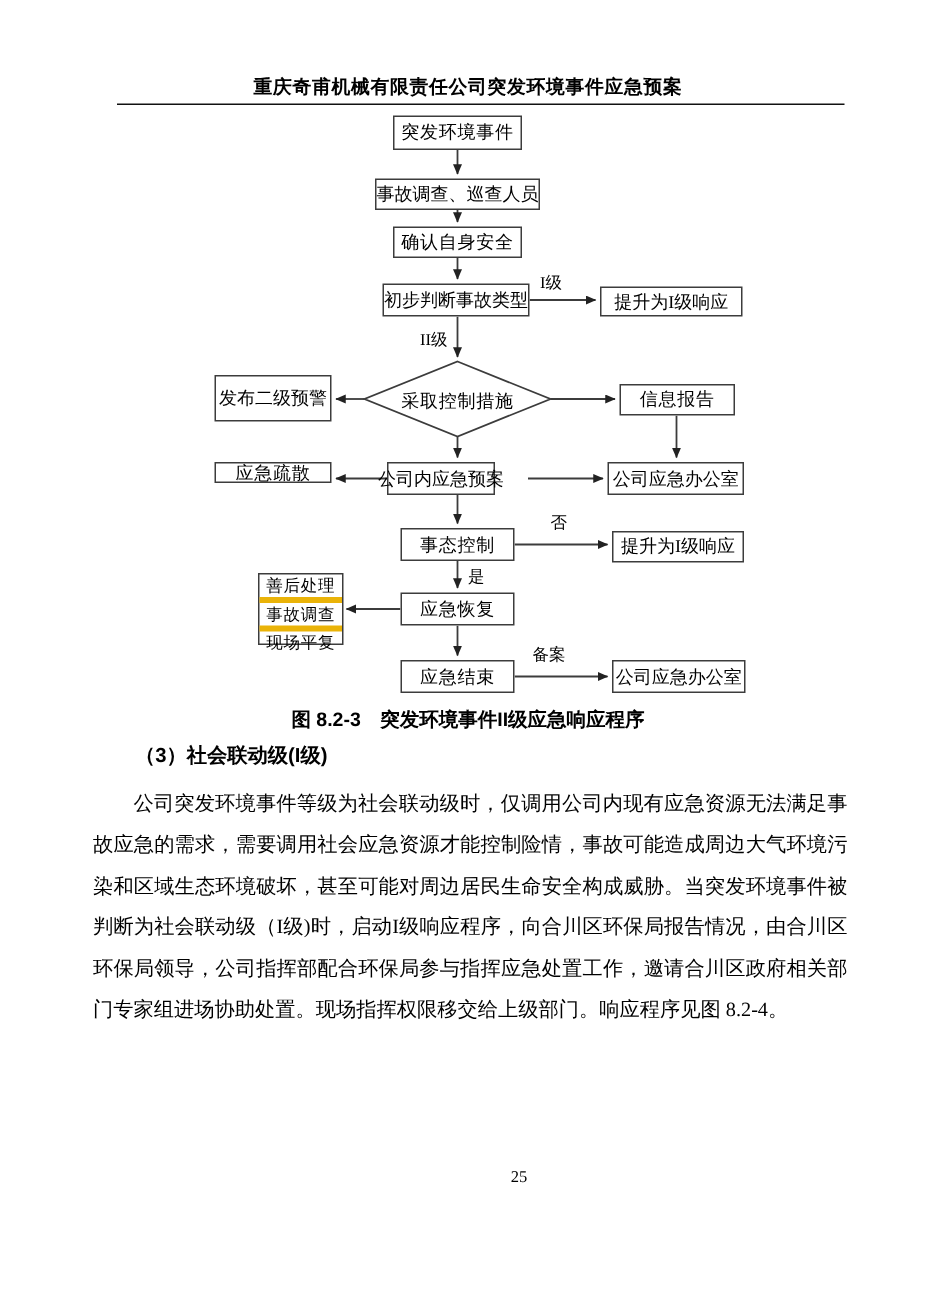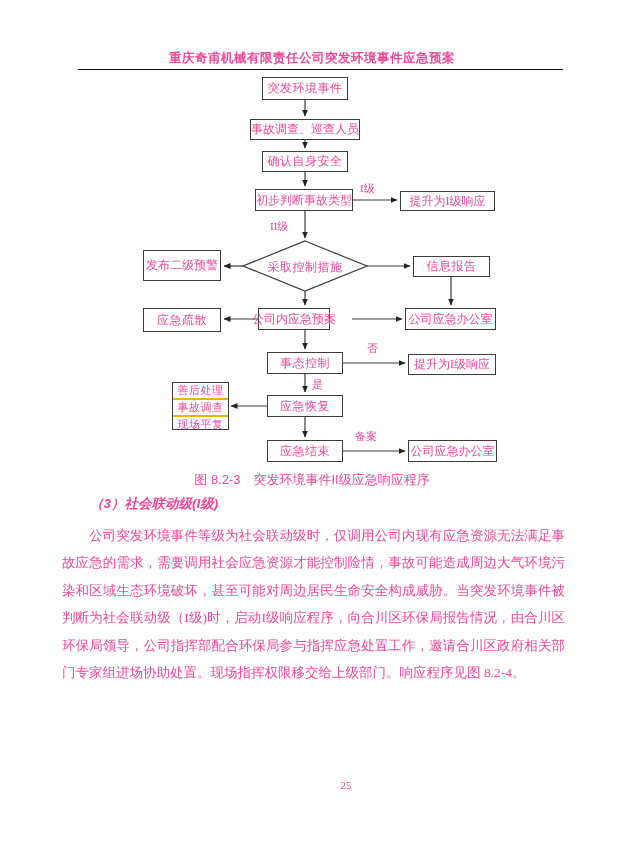--- a/index.html
+++ b/index.html
@@ -1,18 +1,18 @@
 <!DOCTYPE html>
 <html><head>
 <meta charset="utf-8">
 <style>
   html,body { margin:0; padding:0; background:#ffffff; }
   .page {
     position:relative; width:624px; height:868px; background:#fff;
-    font-family:"Liberation Serif","DejaVu Serif",serif; color:#ec4899;
+    font-family:"Liberation Serif","DejaVu Serif",serif; color:#000000;
     overflow:hidden;
   }
   .hdr-title {
     position:absolute; top:50px; left:0; width:100%; text-align:center;
     font-size:12.5px; font-weight:bold; letter-spacing:0.5px;
   }
   .hdr-rule {
     position:absolute; top:69px; left:78px; width:485px; height:0;
     border-top:1.6px solid #111;
   }
@@ -26,34 +26,33 @@
     position:absolute; font-size:12px; letter-spacing:0.5px; white-space:nowrap;
     text-align:center;
     font-family:Liberation Serif, serif;
   }
   .stack {
     position:absolute; border:1px solid #3c3c3c; background:#fff;
     box-sizing:border-box; display:flex; flex-direction:column; font-size:11px;
   }
   .stack > div {
     flex:1; display:flex; align-items:center; justify-content:center;
-    border-bottom:2px solid #eab308; letter-spacing:0.5px;
+    border-bottom:4px solid #eab308; letter-spacing:0.5px;
   }
   .stack > div:last-child { border-bottom:none; }
   .elabel { position:absolute; font-size:11px; white-space:nowrap; }
   .caption {
     position:absolute; top:471px; left:0; width:100%; text-align:center;
-    font-size:13px; font-weight:normal;
+    font-size:13px; font-weight:bold;
     font-family:"Liberation Sans","DejaVu Sans",sans-serif;
   }
   .sec-heading {
     position:absolute; top:495px; left:90px;
     font-size:13.5px; font-weight:bold;
     font-family:"Liberation Sans","DejaVu Sans",sans-serif;
-    font-style:italic;
   }
   .para {
     position:absolute; top:522px; left:62px; width:503px;
     font-size:13.5px; line-height:27.4px; text-align:justify; text-indent:2em;
   }
   .page-num {
     position:absolute; top:779px; left:0; width:100%; text-align:center; font-size:11px;margin-left:34px;
   }
 </style>
 </head>
@@ -96,39 +95,39 @@
   <div class="node" style="left:250px;top:119px;width:110px;height:21px;letter-spacing:0;">事故调查、巡查人员</div>
   <div class="node" style="left:262px;top:151px;width:86px;height:21px;">确认自身安全</div>
   <div class="node" style="left:255px;top:189px;width:98px;height:22px;letter-spacing:0;">初步判断事故类型</div>
   <div class="node" style="left:400px;top:191px;width:95px;height:20px;letter-spacing:0;">提升为I级响应</div>
 
   <div class="diamond-label" style="left:263px;top:259px;width:84px;">采取控制措施</div>
 
   <div class="node" style="left:143px;top:250px;width:78px;height:31px;letter-spacing:0;">发布二级预警</div>
   <div class="node" style="left:413px;top:256px;width:77px;height:21px;">信息报告</div>
 
-  <div class="node" style="left:143px;top:308px;width:78px;height:24px;">应急疏散</div>
+  <div class="node" style="left:143px;top:308px;width:78px;height:14px;">应急疏散</div>
   <div class="node" style="left:258px;top:308px;width:72px;height:22px;letter-spacing:0;">公司内应急预案</div>
   <div class="node" style="left:405px;top:308px;width:91px;height:22px;letter-spacing:0;">公司应急办公室</div>
 
   <div class="node" style="left:267px;top:352px;width:76px;height:22px;">事态控制</div>
   <div class="node" style="left:408px;top:354px;width:88px;height:21px;letter-spacing:0;">提升为I级响应</div>
 
   <div class="stack" style="left:172px;top:382px;width:57px;height:48px;">
     <div>善后处理</div>
     <div>事故调查</div>
     <div>现场平复</div>
   </div>
 
   <div class="node" style="left:267px;top:395px;width:76px;height:22px;">应急恢复</div>
   <div class="node" style="left:267px;top:440px;width:76px;height:22px;">应急结束</div>
   <div class="node" style="left:408px;top:440px;width:89px;height:22px;letter-spacing:0;">公司应急办公室</div>
 
   <div class="elabel" style="left:360px;top:181px;">I级</div>
-  <div class="elabel" style="left:270px;top:219px;">II级</div>
+  <div class="elabel" style="left:280px;top:219px;">II级</div>
   <div class="elabel" style="left:367px;top:341px;">否</div>
   <div class="elabel" style="left:312px;top:377px;">是</div>
   <div class="elabel" style="left:355px;top:429px;">备案</div>
 
   <div class="caption">图 8.2-3　突发环境事件II级应急响应程序</div>
   <div class="sec-heading">（3）社会联动级(I级)</div>
   <div class="para">公司突发环境事件等级为社会联动级时，仅调用公司内现有应急资源无法满足事故应急的需求，需要调用社会应急资源才能控制险情，事故可能造成周边大气环境污染和区域生态环境破坏，甚至可能对周边居民生命安全构成威胁。当突发环境事件被判断为社会联动级（I级)时，启动I级响应程序，向合川区环保局报告情况，由合川区环保局领导，公司指挥部配合环保局参与指挥应急处置工作，邀请合川区政府相关部门专家组进场协助处置。现场指挥权限移交给上级部门。响应程序见图 8.2-4。</div>
 
   <div class="page-num">25</div>
 

